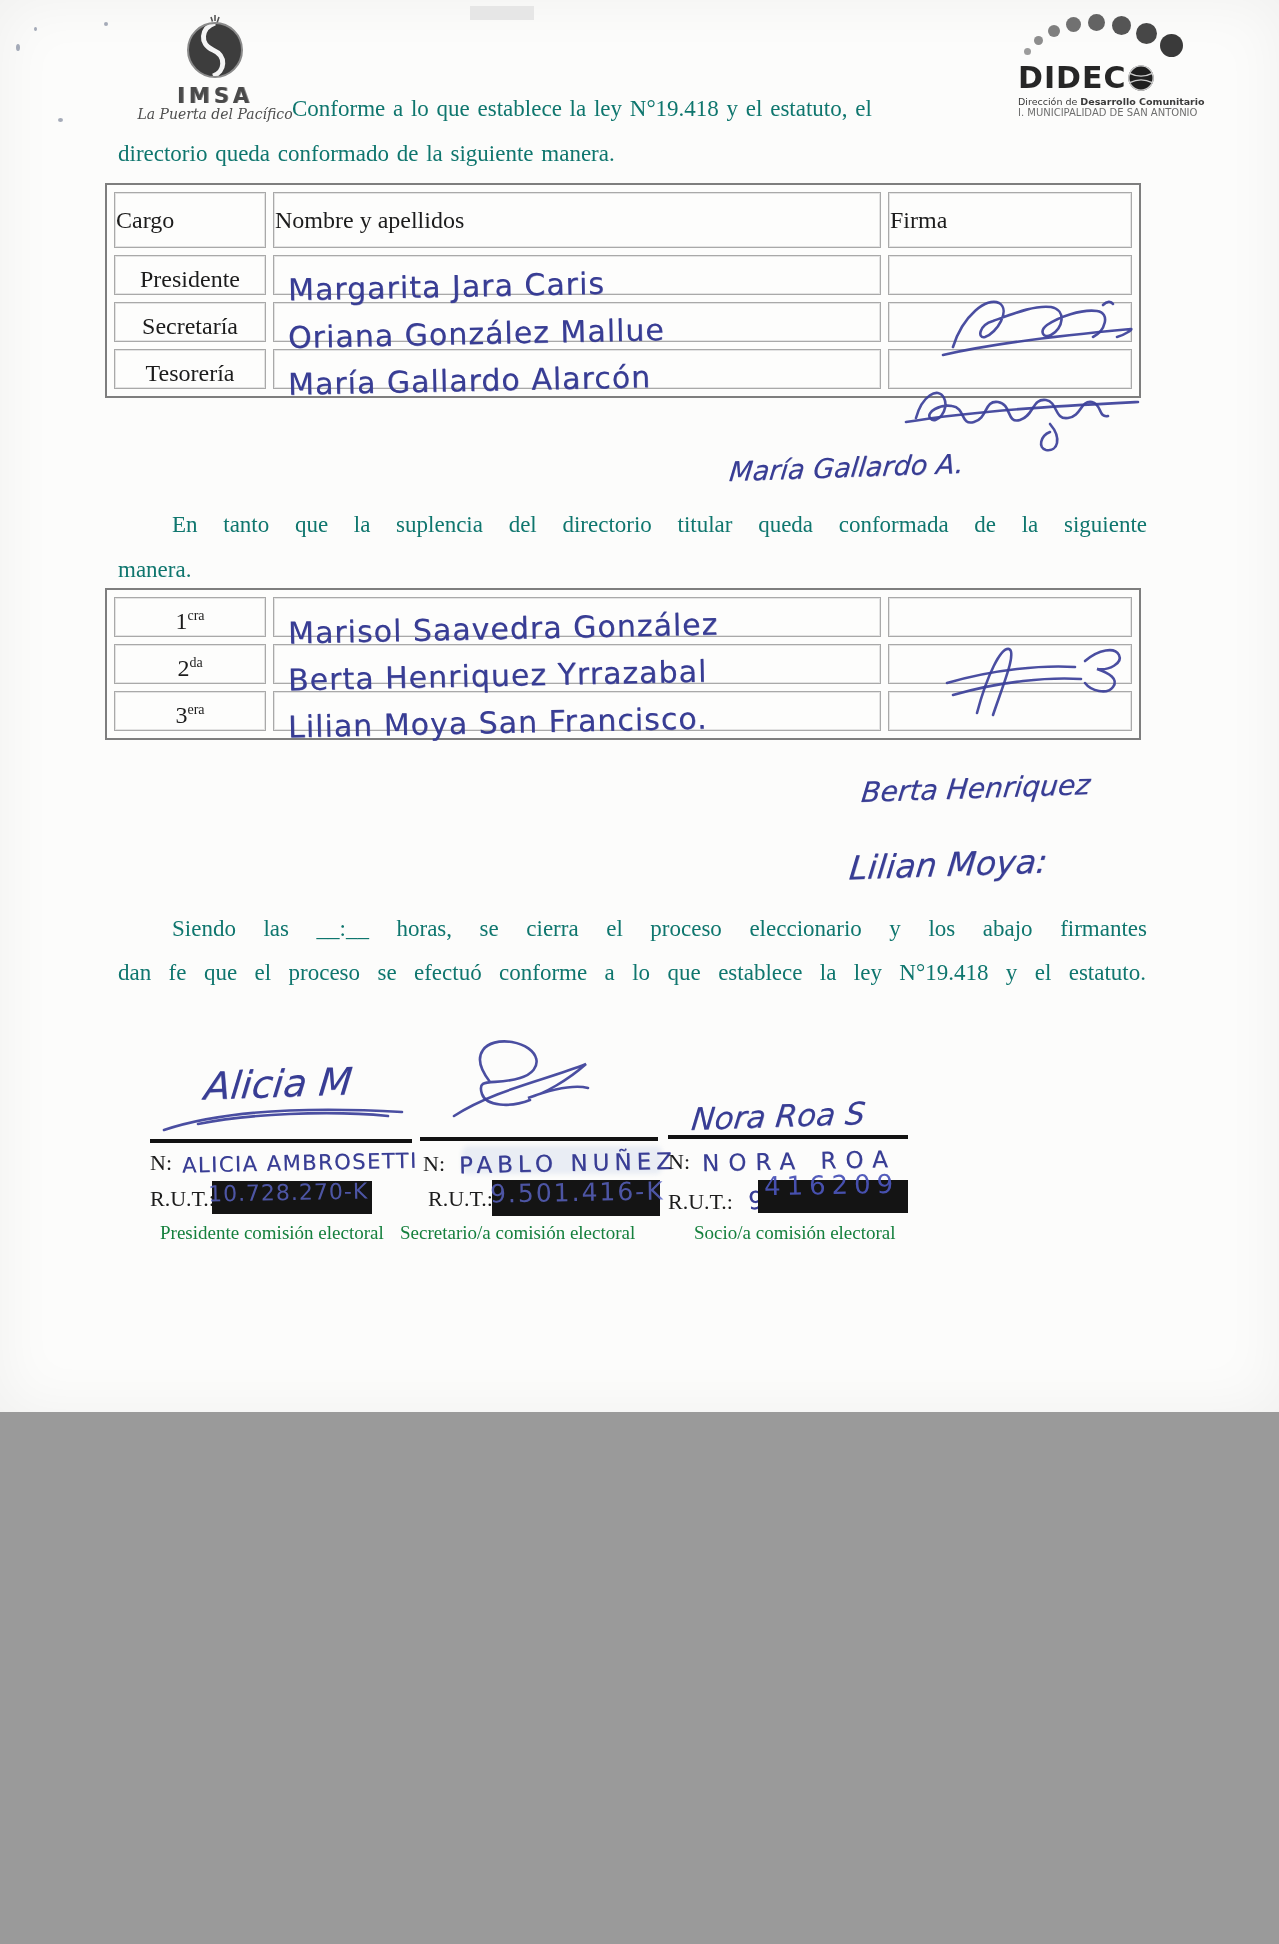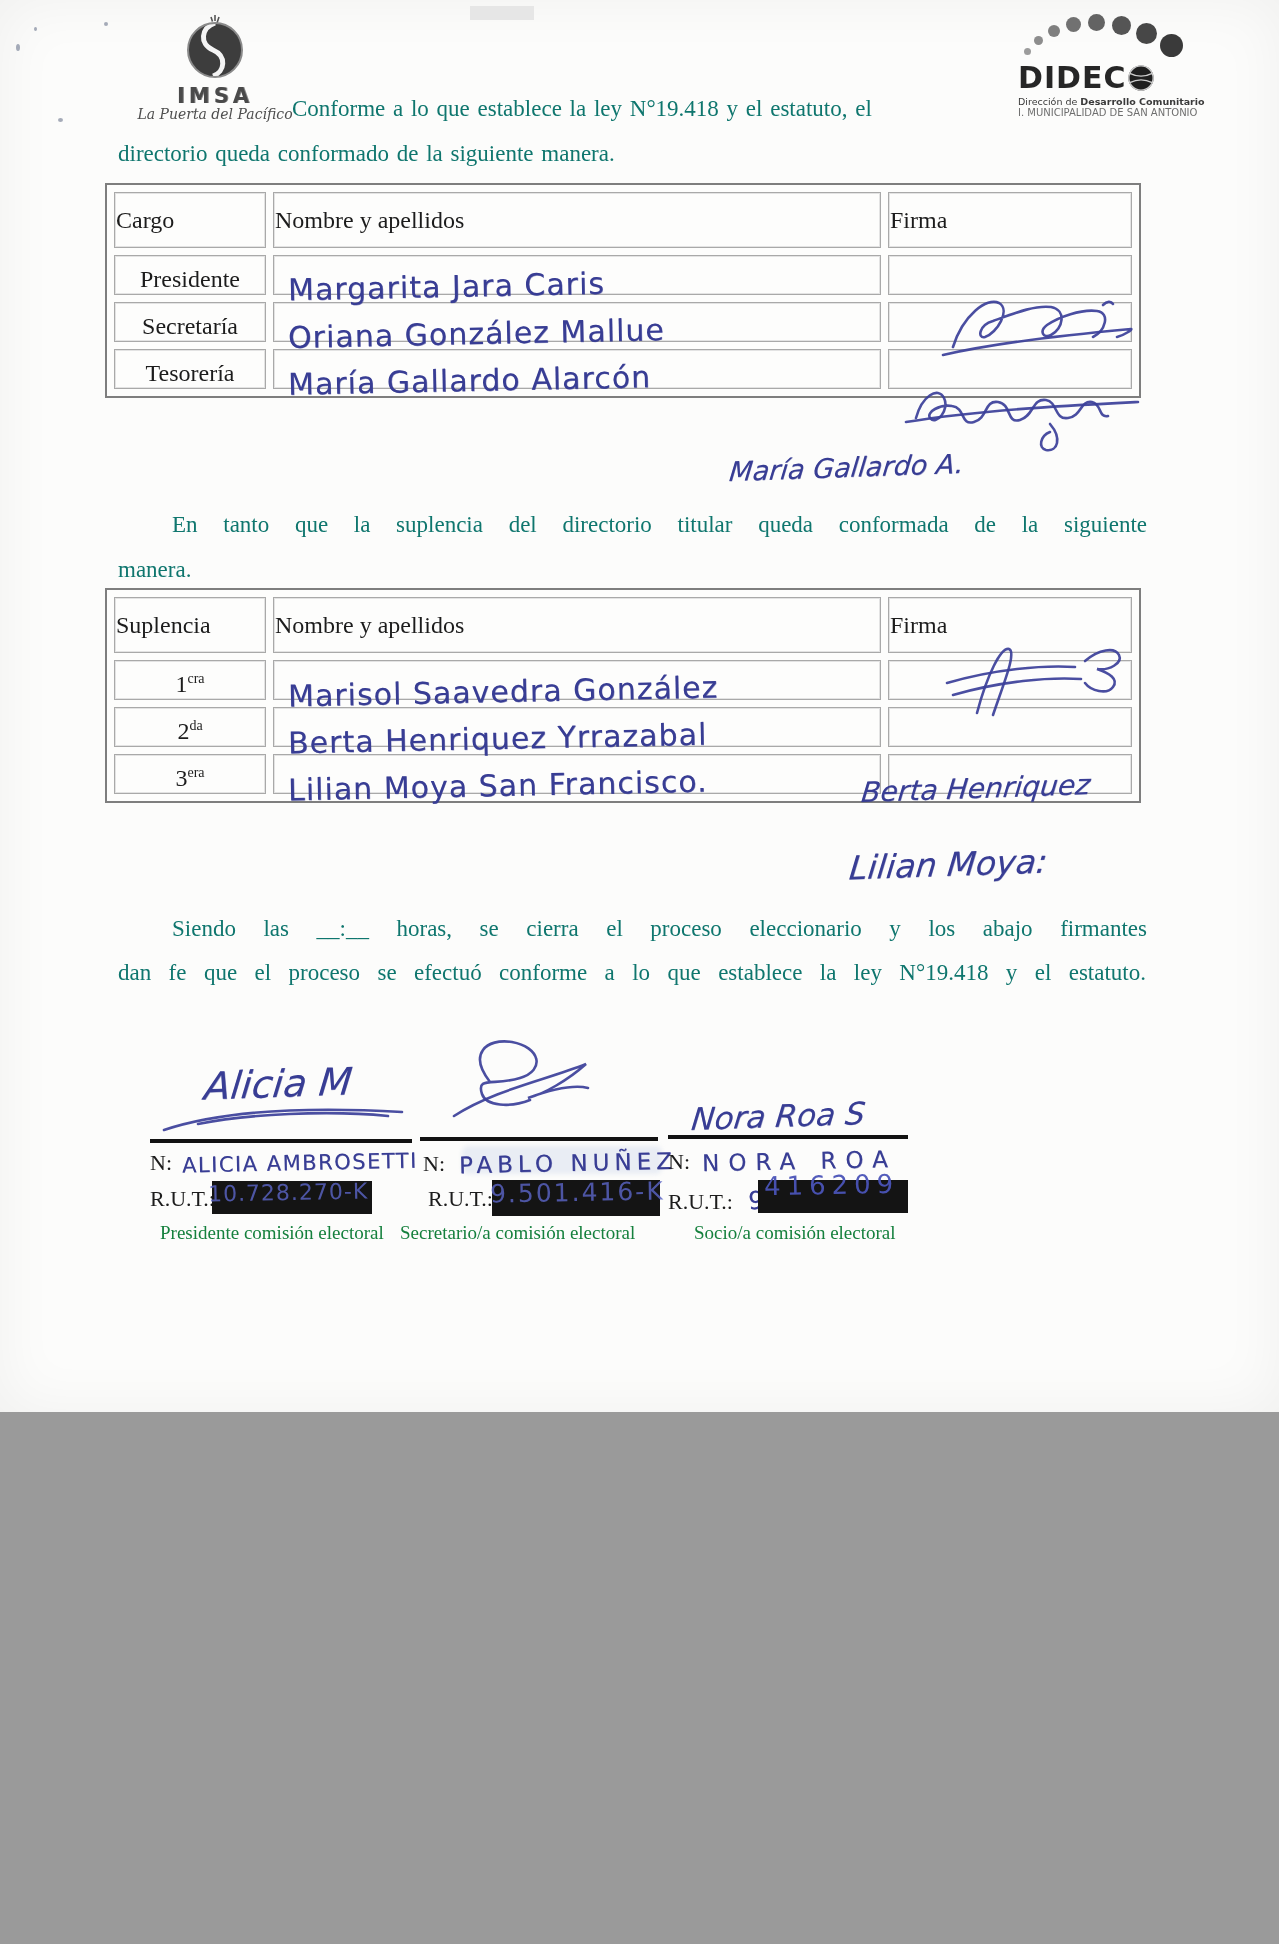--- a/index.html
+++ b/index.html
@@ -148,25 +148,20 @@
   <div class="pline pjust" style="left:172px;top:512px;width:975px;">En tanto que la suplencia del directorio titular queda conformada de la siguiente</div>
   <div class="pline" style="left:118px;top:557px;">manera.</div>
 
   <table class="doc" style="left:105px;top:588px;width:1036px;">
     <colgroup>
         <col style="width:152px">
         <col style="width:608px">
         <col>
       </colgroup>
     <tbody>
-        <tr>
-      <td class="hdr">Suplencia</td>
-      <td class="hdr">Nombre y apellidos</td>
-      <td class="hdr">Firma</td>
-    </tr>
     <tr>
       <td class="lbl"><span>1</span><sup class="ord">cra</sup></td>
       <td class="namecell"><span class="hw" style="font-size:30px;position:relative;top:10px;">Marisol Saavedra González</span></td>
       <td class="sigcell"></td>
     </tr>
     <tr>
       <td class="lbl"><span>2</span><sup class="ord">da</sup></td>
       <td class="namecell"><span class="hw" style="font-size:30px;position:relative;top:10px;">Berta Henriquez Yrrazabal</span></td>
       <td class="sigcell"></td>
     </tr>

